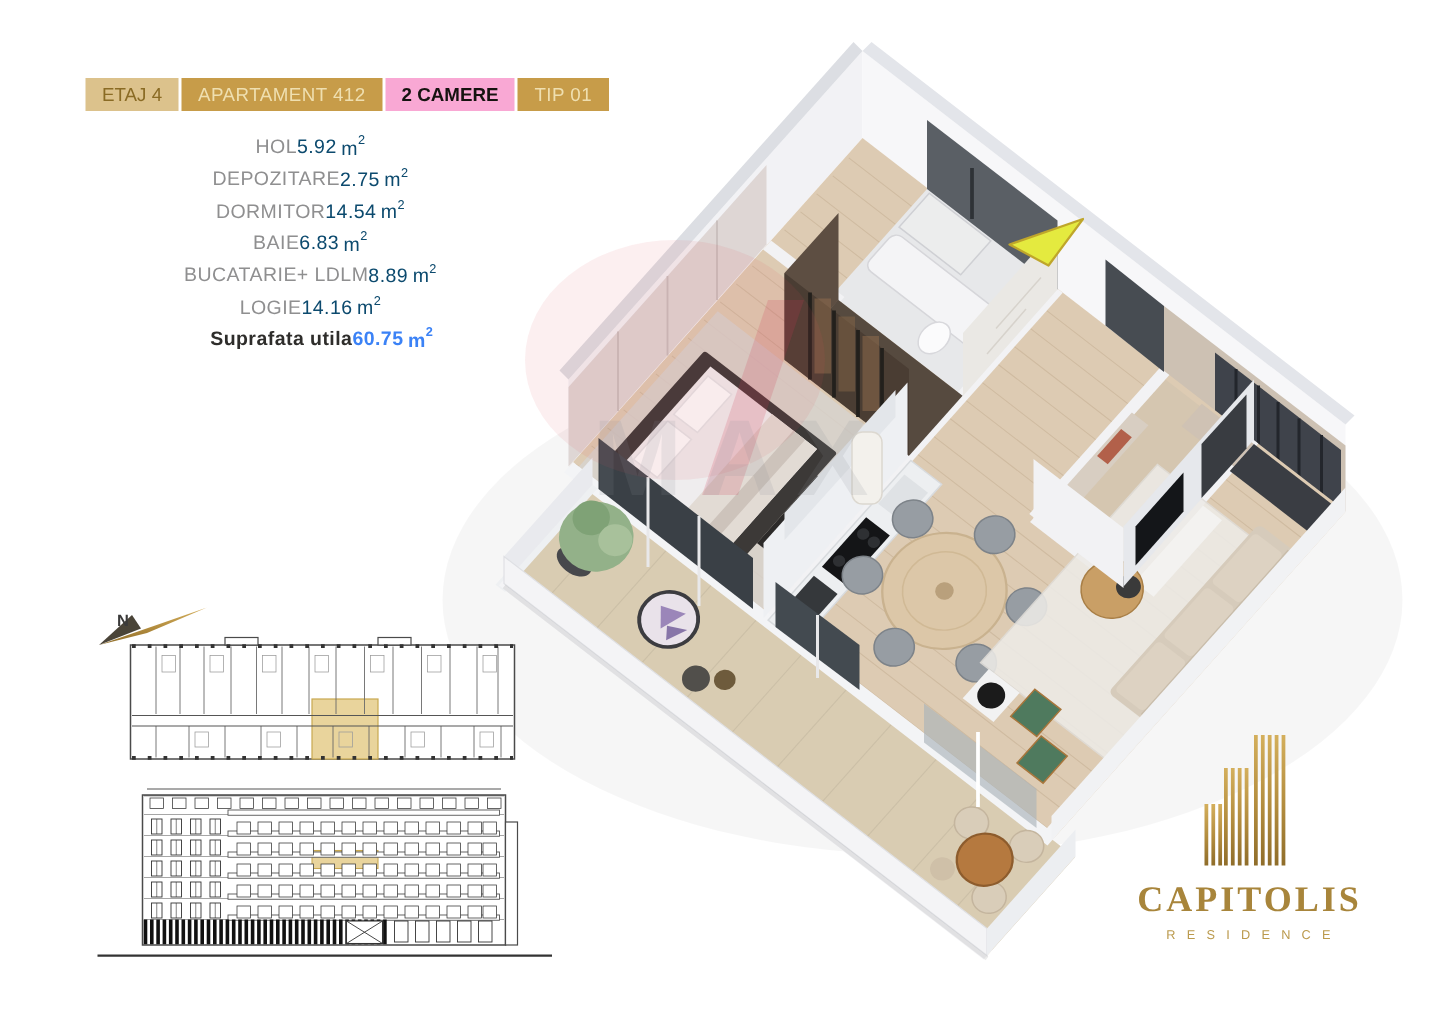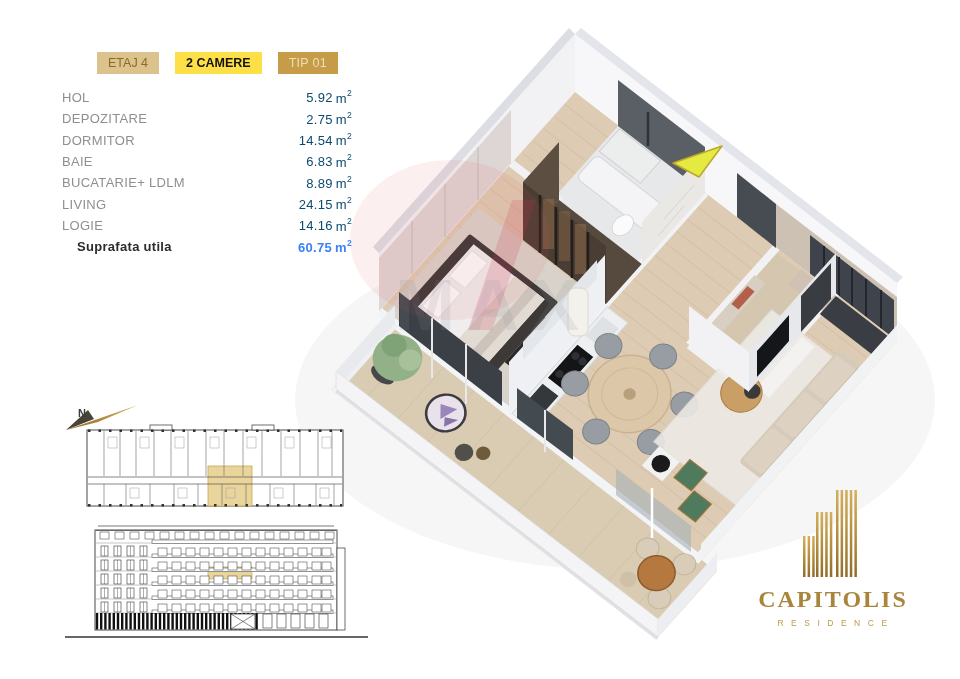--- a/index.html
+++ b/index.html
@@ -1,29 +1,29 @@
 <!DOCTYPE html>
 <html><head>
 <meta charset="utf-8">
 <style>
   html,body{margin:0;padding:0;}
   body{width:960px;height:679px;position:relative;background:#ffffff;overflow:hidden;
        font-family:"Liberation Sans",sans-serif;}
   #scene{position:absolute;left:0;top:0;width:960px;height:679px;}
 
   
-  .hdr{position:absolute;left:57px;top:52px;display:flex;gap:16px;height:22px;font-size:12.5px;margin-left:40px;}
+  .hdr{position:absolute;left:57px;top:52px;display:flex;gap:2px;height:22px;font-size:12.5px;}
   .seg{display:flex;align-items:center;justify-content:center;padding:0 11px;white-space:nowrap;}
   .seg.light{background:#dcc28c;color:#8a6b24;font-weight:500;}
   .seg.dark{background:#c79c49;color:#efdfb0;font-weight:500;letter-spacing:.3px;}
-  .seg.bold{background:#fde047;color:#161310;font-weight:700;}
+  .seg.bold{background:#f9a8d4;color:#161310;font-weight:700;}
 
   
   .rooms{position:absolute;left:62px;top:87px;width:290px;font-size:13px;color:#8f8f90;}
-  .row{display:flex;justify-content:space-between;align-items:center;height:21.3px;letter-spacing:.3px;}
+  .row{display:flex;justify-content:center;align-items:center;height:21.3px;letter-spacing:.3px;}
   .row .rv{color:#0c4a6e;}
   .row.total{color:#2e2d2b;font-weight:700;margin-left:15px;}
   .row.total .rv{color:#3b82f6;}
   .unit{margin-left:3px;}
   sup{font-size:8.5px;position:relative;top:-1px;}
 </style>
 </head>
 <body>
 
 <svg id="scene" viewBox="0 0 960 679">
@@ -506,20 +506,21 @@
         <rect x="849.8" y="490" width="2.5" height="87" fill="url(#goldg)"></rect>
         <rect x="854.4" y="490" width="2.5" height="87" fill="url(#goldg)"></rect>
       </g>
     <text x="833" y="607" text-anchor="middle" font-family="Liberation Serif,serif" font-size="24" font-weight="bold" letter-spacing="2" fill="#a8853b">CAPITOLIS</text>
     <text x="836" y="626" text-anchor="middle" font-size="8.5" letter-spacing="7.5" fill="#bb9a4d">RESIDENCE</text>
   </g>
 </svg>
 
 <div class="hdr">
   <div class="seg light">ETAJ 4</div>
+  <div class="seg dark">APARTAMENT 412</div>
   <div class="seg bold">2 CAMERE</div>
   <div class="seg dark">TIP 01</div>
 </div>
 
 <div class="rooms">
   <div class="row">
     <span>HOL</span>
     <span class="rv"><span>5.92</span><span class="unit"><span>m</span><sup>2</sup></span></span>
   </div>
   <div class="row">
@@ -532,24 +533,20 @@
   </div>
   <div class="row">
     <span>BAIE</span>
     <span class="rv"><span>6.83</span><span class="unit"><span>m</span><sup>2</sup></span></span>
   </div>
   <div class="row">
     <span>BUCATARIE+ LDLM</span>
     <span class="rv"><span>8.89</span><span class="unit"><span>m</span><sup>2</sup></span></span>
   </div>
   <div class="row">
-    <span>LIVING</span>
-    <span class="rv"><span>24.15</span><span class="unit"><span>m</span><sup>2</sup></span></span>
-  </div>
-  <div class="row">
     <span>LOGIE</span>
     <span class="rv"><span>14.16</span><span class="unit"><span>m</span><sup>2</sup></span></span>
   </div>
   <div class="row total">
     <span>Suprafata utila</span>
     <span class="rv"><span>60.75</span><span class="unit"><span>m</span><sup>2</sup></span></span>
   </div>
 </div>
 
 </body></html>

